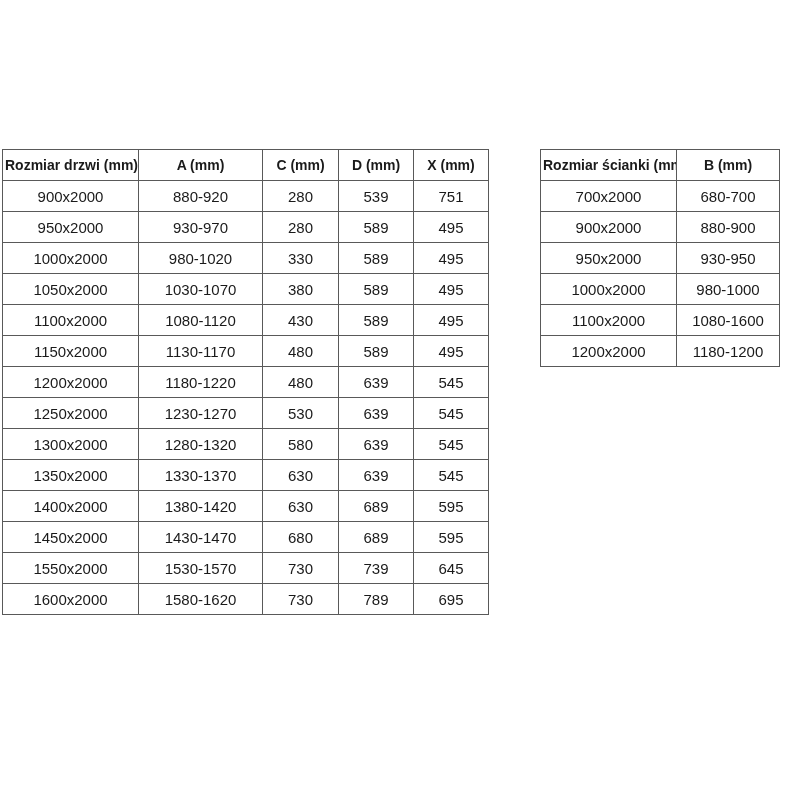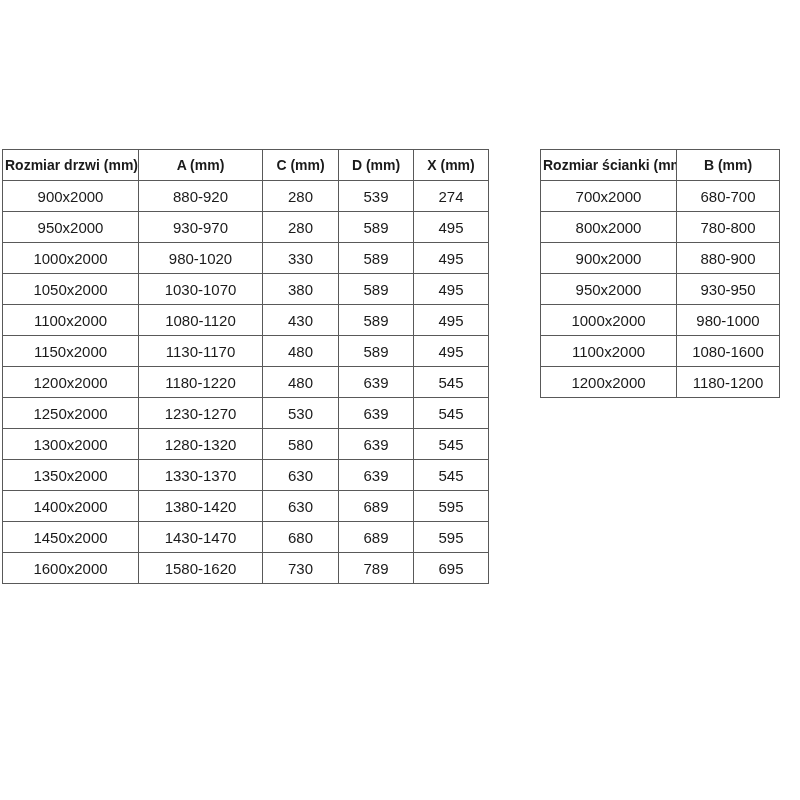--- a/index.html
+++ b/index.html
@@ -73,21 +73,21 @@
           <th>D (mm)</th>
           <th>X (mm)</th>
         </tr>
     </thead>
     <tbody>
         <tr>
           <td>900x2000</td>
           <td>880-920</td>
           <td>280</td>
           <td>539</td>
-          <td>274</td>
+          <td>751</td>
         </tr>
         <tr>
           <td>950x2000</td>
           <td>930-970</td>
           <td>280</td>
           <td>589</td>
           <td>495</td>
         </tr>
         <tr>
           <td>1000x2000</td>
@@ -151,20 +151,27 @@
           <td>630</td>
           <td>689</td>
           <td>595</td>
         </tr>
         <tr>
           <td>1450x2000</td>
           <td>1430-1470</td>
           <td>680</td>
           <td>689</td>
           <td>595</td>
+        </tr>
+        <tr>
+          <td>1550x2000</td>
+          <td>1530-1570</td>
+          <td>730</td>
+          <td>739</td>
+          <td>645</td>
         </tr>
         <tr>
           <td>1600x2000</td>
           <td>1580-1620</td>
           <td>730</td>
           <td>789</td>
           <td>695</td>
         </tr>
       </tbody>
   </table>
@@ -179,24 +186,20 @@
           <th>Rozmiar ścianki (mm)</th>
           <th>B (mm)</th>
         </tr>
     </thead>
     <tbody>
         <tr>
           <td>700x2000</td>
           <td>680-700</td>
         </tr>
         <tr>
-          <td>800x2000</td>
-          <td>780-800</td>
-        </tr>
-        <tr>
           <td>900x2000</td>
           <td>880-900</td>
         </tr>
         <tr>
           <td>950x2000</td>
           <td>930-950</td>
         </tr>
         <tr>
           <td>1000x2000</td>
           <td>980-1000</td>

